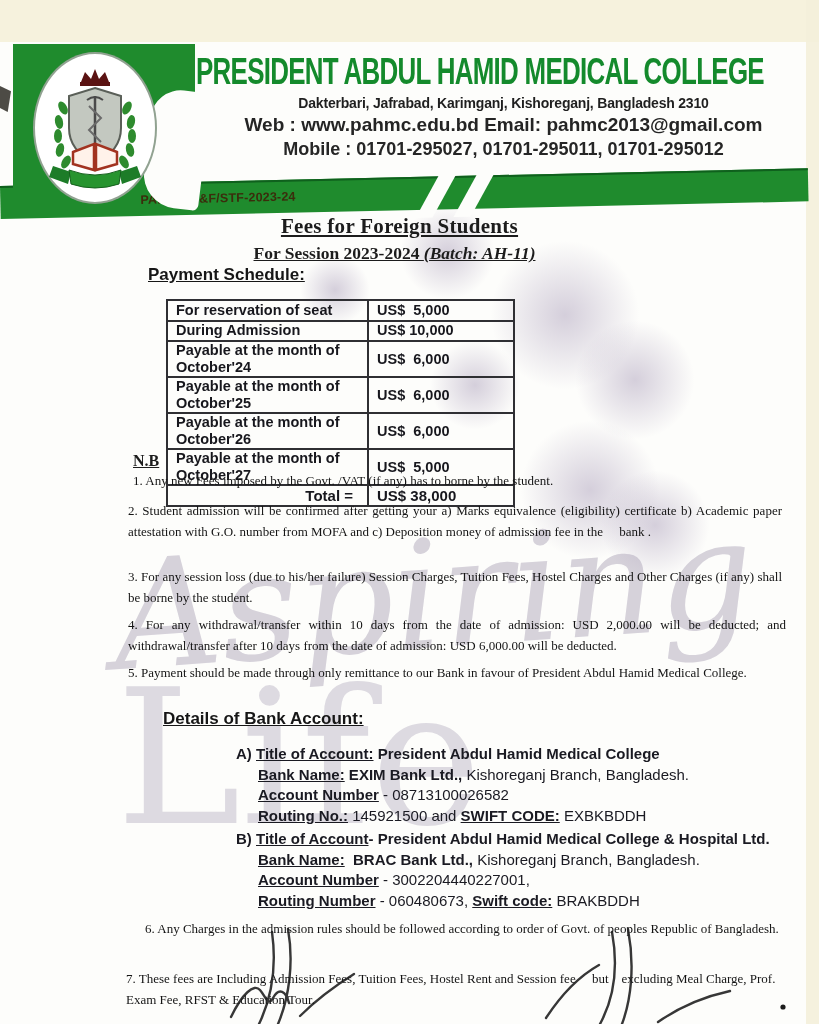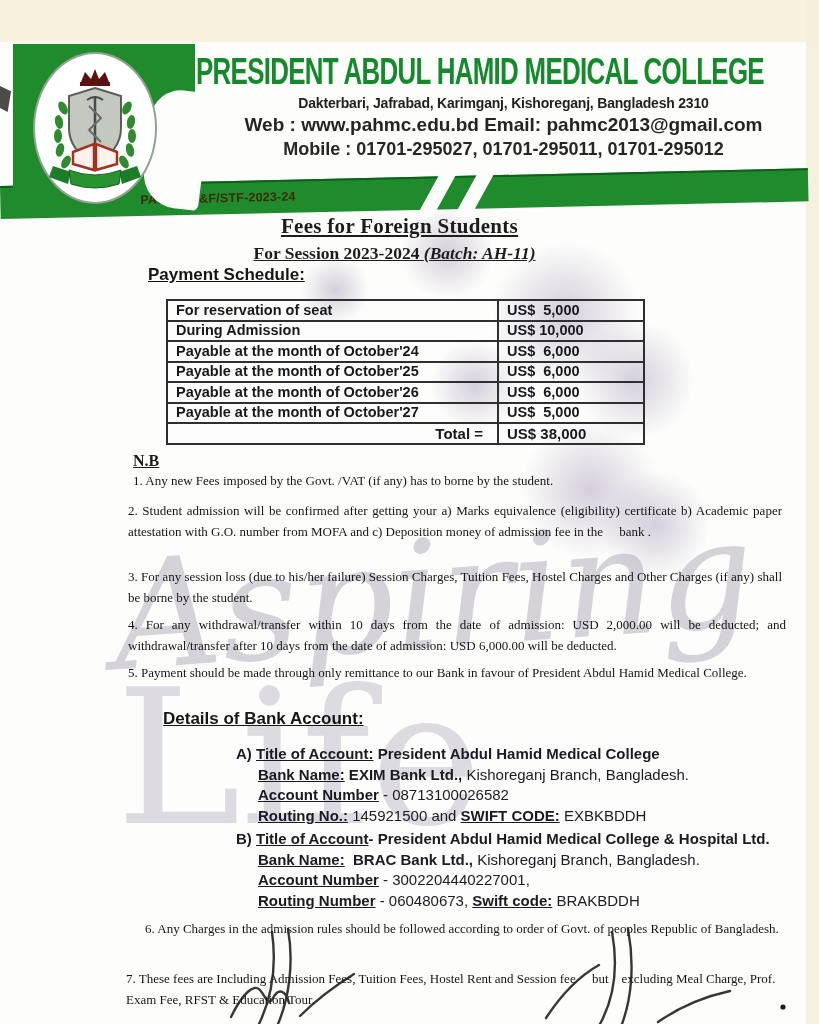--- a/index.html
+++ b/index.html
@@ -47,21 +47,21 @@
   
   .content{position:absolute;inset:0;z-index:2;}
   .doc-title{position:absolute;left:0;right:20px;top:214px;text-align:center;font-size:21px;
              font-weight:700;text-decoration:underline;letter-spacing:.3px;}
   .session-line{position:absolute;left:0;right:30px;top:243px;text-align:center;font-size:17.5px;
                 font-weight:700;text-decoration:underline;}
   .session-line .batch{font-style:italic;}
   .pay-heading{position:absolute;left:148px;top:265px;font-family:"Liberation Sans", sans-serif;
                font-size:17px;font-weight:700;text-decoration:underline;color:#161616;}
 
-  table.fees{position:absolute;left:166px;top:299px;width:479px;border-collapse:collapse;
+  table.fees{position:absolute;left:166px;top:299px;width:349px;border-collapse:collapse;
              font-family:"Liberation Sans", sans-serif;font-size:14.5px;font-weight:600;color:#17171d;}
   table.fees td{border:2px solid #2f2f33;padding:0 8px;height:18.5px;line-height:17px;}
   table.fees td.amt{width:128px;}
   table.fees tr.total td{font-weight:700;font-size:15px;}
   table.fees tr.total td:first-child{text-align:right;padding-right:14px;}
 
   .nb-heading{position:absolute;left:133px;top:452px;font-size:16px;font-weight:700;text-decoration:underline;}
   .note{position:absolute;font-size:13px;line-height:20.5px;color:#141414;text-align:justify;}
   .n1{left:133px;top:471px;width:650px;text-align:left;}
   .n2{left:128px;top:501px;width:654px;}

